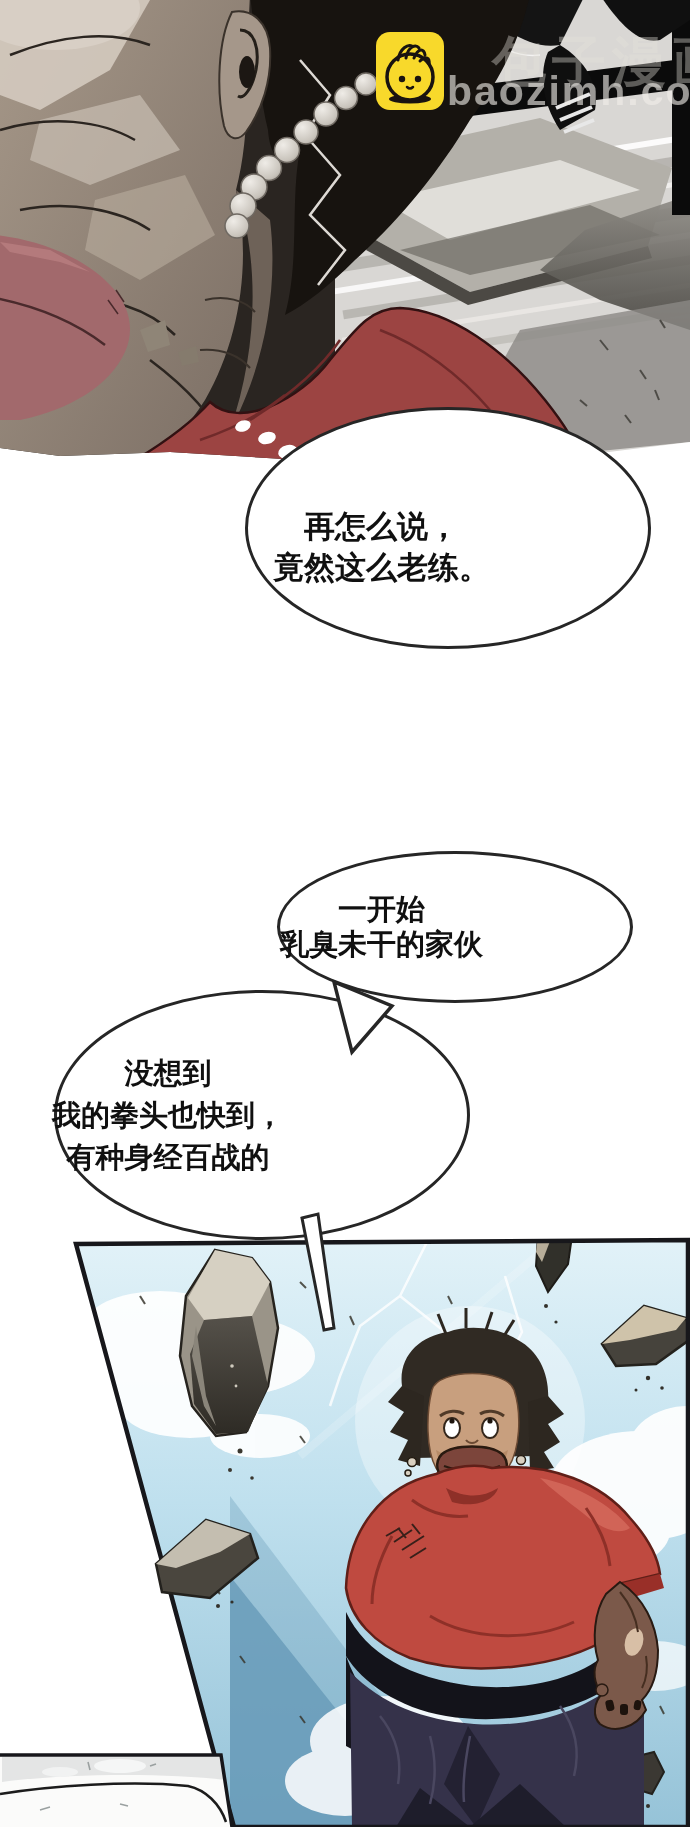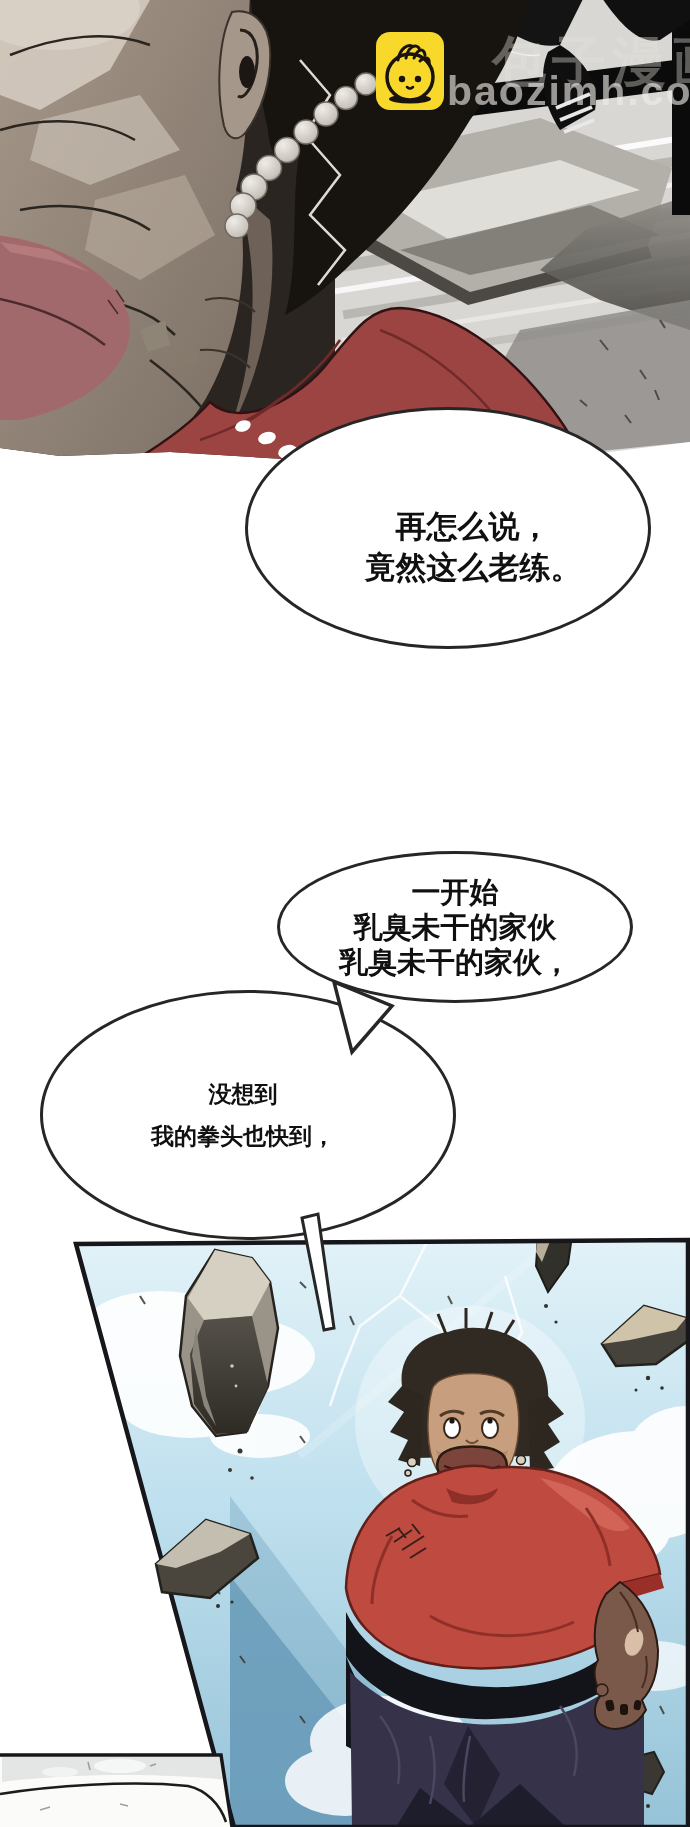--- a/index.html
+++ b/index.html
@@ -1,26 +1,26 @@
 <!DOCTYPE html>
 <html><head>
 <meta charset="utf-8">
 <style>
   html,body{margin:0;padding:0;background:#ffffff;}
   #page{position:relative;width:690px;height:1827px;overflow:hidden;background:#ffffff;
         font-family:"Liberation Sans","DejaVu Sans",sans-serif;}
   .abs{position:absolute;}
   .bubble{position:absolute;background:#ffffff;border:3.5px solid #262626;border-radius:50%;
-          display:flex;flex-direction:column;align-items:center;justify-content:center;
+          display:flex;flex-direction:column;align-items:flex-start;justify-content:center;
           color:#101010;font-weight:700;text-align:center;}
   .bubble .ln{white-space:nowrap;}
   #bubble1{left:245px;top:407px;width:400px;height:236px;font-size:31px;line-height:41px;}
   #bubble1 .txt{transform:translate(25px,19px);}
   #bubble2{left:277px;top:851px;width:350px;height:146px;font-size:29px;line-height:35px;font-family:Liberation Serif, serif;}
-  #bubble3{left:40px;top:990px;width:410px;height:244px;font-size:23px;line-height:42px;}
+  #bubble3{left:54px;top:990px;width:410px;height:244px;font-size:29px;line-height:42px;}
   #bubble3 .txt{transform:translate(-5px,0);}
   #wm-icon{left:376px;top:32px;width:68px;height:78px;border-radius:14px;}
   #wm-brand{left:492px;top:26px;font-size:54px;font-weight:700;letter-spacing:6px;
             color:rgba(228,225,218,0.38);white-space:nowrap;}
   #wm-site{left:447px;top:68px;font-size:41px;font-weight:700;letter-spacing:2px;
            color:rgba(240,238,232,0.62);white-space:nowrap;}
 </style>
 </head>
 <body>
 
@@ -185,28 +185,28 @@
     <div class="txt">
       <div class="ln">再怎么说，</div>
       <div class="ln">竟然这么老练。</div>
     </div>
   </div>
 
   <div class="bubble" id="bubble2">
     <div class="txt">
       <div class="ln">一开始</div>
       <div class="ln">乳臭未干的家伙</div>
-      <div class="ln">乳臭未干的家伙，</div>
     </div>
   </div>
 
   <div class="bubble" id="bubble3">
     <div class="txt">
       <div class="ln">没想到</div>
       <div class="ln">我的拳头也快到，</div>
+      <div class="ln">有种身经百战的</div>
     </div>
   </div>
 
   <svg class="abs" style="left:320px;top:968px;" width="90" height="95" viewBox="0 0 90 95">
     <polygon points="14,14 72,38 32,84" fill="#ffffff" stroke="#262626" stroke-width="3.5"></polygon>
   </svg>
 
   <svg class="abs" style="left:0;top:1236px;" width="690" height="591" viewBox="0 0 690 591">
     <defs>
       <clipPath id="clipB">

